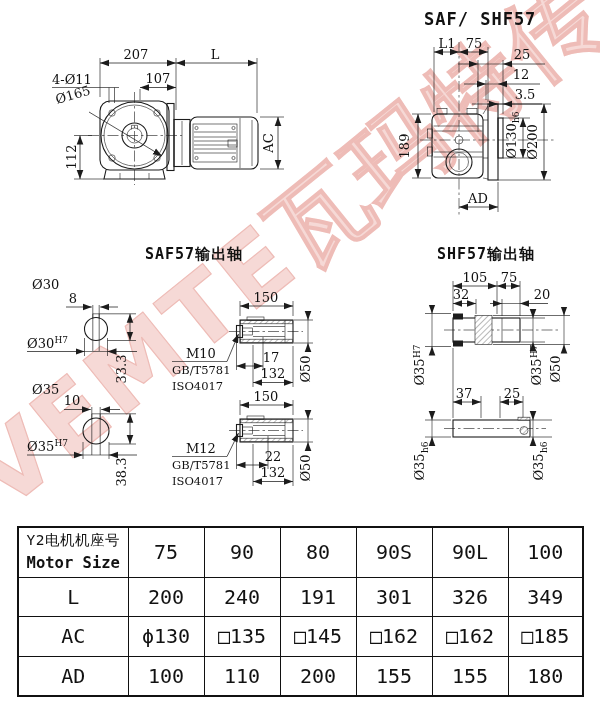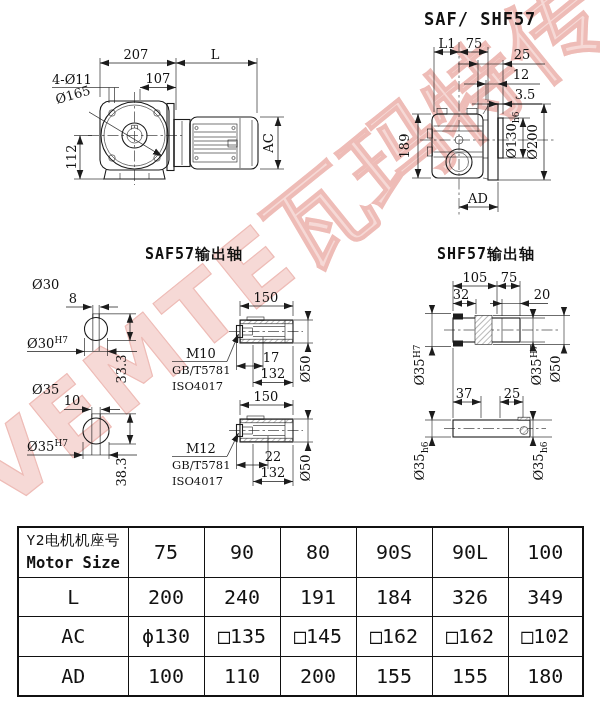--- a/index.html
+++ b/index.html
@@ -437,32 +437,32 @@
     <td>80</td>
     <td>90S</td>
     <td>90L</td>
     <td>100</td>
   </tr>
   <tr class="drow1">
     <td>L</td>
     <td>200</td>
     <td>240</td>
     <td>191</td>
-    <td>184</td>
+    <td>301</td>
     <td>326</td>
     <td>349</td>
   </tr>
   <tr class="drow">
     <td>AC</td>
     <td>ϕ130</td>
     <td>□135</td>
     <td>□145</td>
     <td>□162</td>
     <td>□162</td>
-    <td>□102</td>
+    <td>□185</td>
   </tr>
   <tr class="drow">
     <td>AD</td>
     <td>100</td>
     <td>110</td>
     <td>200</td>
     <td>155</td>
     <td>155</td>
     <td>180</td>
   </tr>

